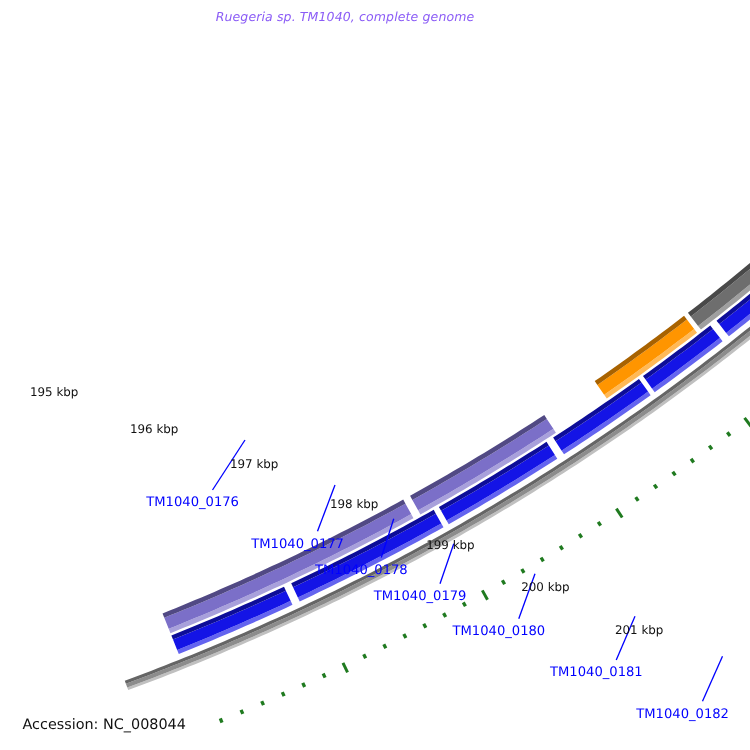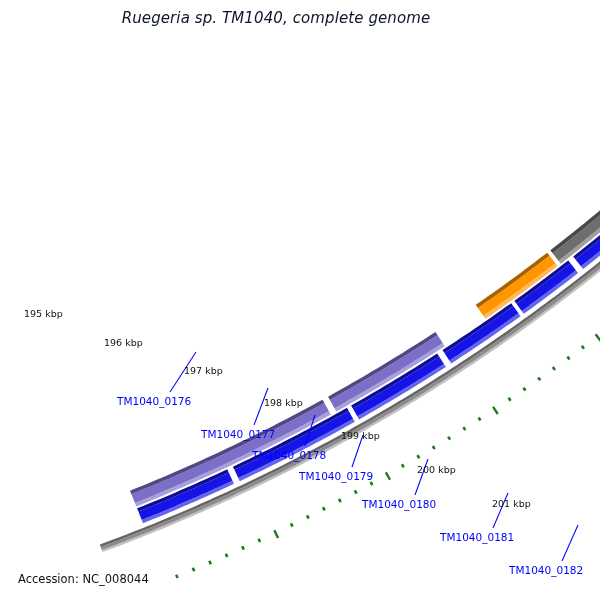--- a/index.html
+++ b/index.html
@@ -16,22 +16,22 @@
     overflow: hidden;
   }
   #title {
     position: absolute;
     top: 9px;
     left: 0;
     width: 552px;
     text-align: center;
     font-family: "DejaVu Sans", sans-serif;
     font-style: italic;
-    font-size: 15px;
-    color: #0f172a;
+    font-size: 10px;
+    color: #8b5cf6;
     letter-spacing: 0.1px;
   }
   #canvas-wrap {
     position: absolute;
     top: 0;
     left: 0;
     width: 509px;
     height: 600px;
     margin-top: 47px;
   }

